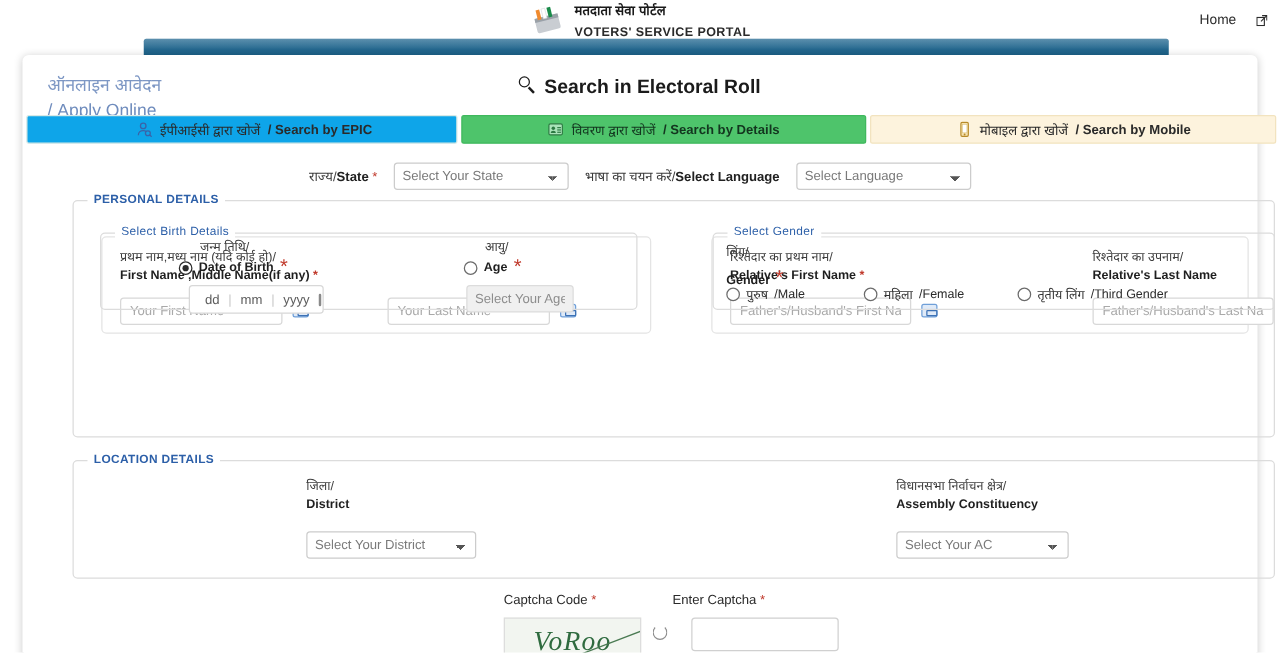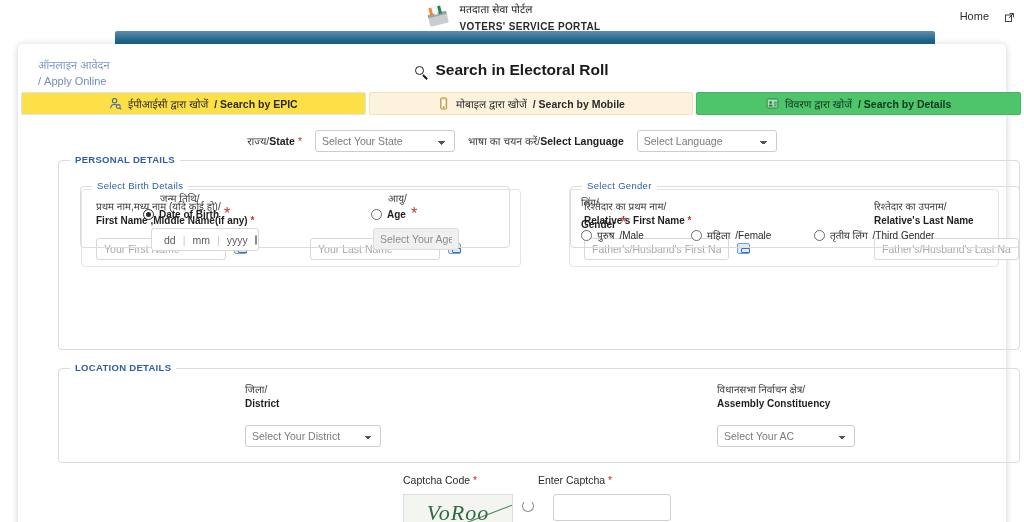--- a/index.html
+++ b/index.html
@@ -14,21 +14,21 @@
 
   
   .site-header {
     position: absolute; left: 0; top: 0; width: 1024px; height: 33px;
     background: #ffffff;
     display: flex; align-items: center; justify-content: center;
   }
   .brand { display: flex; align-items: center; gap: 9px; }
   .brand-logo { width: 27px; height: 25px; position: relative; }
   .brand-text { line-height: 1.05; text-align: left; }
-  .brand-hi { font-size: 10.5px; color: #1a1a1a; font-weight: 400; letter-spacing: .1px;}
+  .brand-hi { font-size: 10.5px; color: #1a1a1a; font-weight: 700; letter-spacing: .1px;}
   .brand-en { font-size: 10px; color: #2a2a2a; font-weight: 700; letter-spacing: .35px; }
   .home-link {
     position: absolute; right: 10px; top: 10px;
     font-size: 11px; color: #2b2b2b; font-weight: 400;
     display: flex; align-items: center; gap: 16px;
     cursor: pointer;
   }
   .ext-icon { display: inline-block; width: 9px; height: 9px; position: relative; }
 
   
@@ -45,29 +45,29 @@
   
   .card {
     position: absolute; left: 18px; top: 44px; width: 988px; height: 520px;
     background: #ffffff;
     border-radius: 5px;
     box-shadow: 0 1px 7px rgba(0,0,0,0.20);
   }
 
   .apply-online {
     position: absolute; left: 20px; top: 14px;
-    font-size: 11px; color: #7d97c4; line-height: 1.45;
+    font-size: 14px; color: #7d97c4; line-height: 1.45;
   }
   .apply-online .l2 { color: #6f8cbd; }
 
   .page-title {
     position: absolute; left: 0; top: 17px; width: 100%;
     text-align: center;
     font-size: 15.5px; font-weight: 700; color: #1b1b1b;
-    display: flex; align-items: flex-end; justify-content: center; gap: 7px;
+    display: flex; align-items: flex-start; justify-content: center; gap: 7px;
   }
   .search-glyph { display:inline-block; width:13px; height:13px; position:relative; }
   .search-glyph i {
     position:absolute; left:0; top:0; width:9px; height:9px;
     border:1.7px solid #1b1b1b; border-radius:50%;
   }
   .search-glyph b {
     position:absolute; left:8px; top:8px; width:5.5px; height:1.8px;
     background:#1b1b1b; transform:rotate(45deg); transform-origin:left center;
   }
@@ -76,21 +76,21 @@
   .tabs {
     position: absolute; left: 3px; top: 48px; width: 1000px; height: 23px;
     display: flex; gap: 3px;
   }
   .tab {
     flex: 1; height: 23px;
     display: flex; align-items: center; justify-content: center; gap: 6px;
     font-size: 10.5px; border-radius: 2px; cursor: pointer;
     border: 1px solid transparent;
   }
-  .tab-epic    { background: #fde047; border-color: #d7e9e6; color: #2a2a2a; padding-left: 20px; }
+  .tab-epic    { background: #0ea5e9; border-color: #d7e9e6; color: #2a2a2a; padding-left: 20px; }
   .tab-details { background: #4ec46b; border-color: #3fb85d; color: #13361f; font-weight: 600;}
   .tab-mobile  { background: #fdf3dd; border-color: #f2e3bf; color: #2a2a2a; }
   .tab .hi { font-weight: 400; }
   .tab .en { font-weight: 700; }
 
   .tabicon { width: 13px; height: 13px; position: relative; flex: none; }
 
   
   .toprow {
     position: absolute; left: 0; top: 86px; width: 100%;
@@ -291,46 +291,46 @@
           <circle cx="6" cy="4" r="2.4" fill="none" stroke="#3a63a8" stroke-width="1.1"></circle>
           <path d="M1.8 12c0-2.4 1.9-4 4.2-4 1 0 1.9.3 2.6.8" fill="none" stroke="#3a63a8" stroke-width="1.1"></path>
           <circle cx="10" cy="10.3" r="2.1" fill="none" stroke="#3a63a8" stroke-width="1.1"></circle>
           <path d="M11.6 11.9 L13.3 13.4" stroke="#3a63a8" stroke-width="1.1"></path>
         </svg>
       </span>
       <span class="hi">ईपीआईसी द्वारा खोजें</span>
       <span class="en">/ Search by EPIC</span>
     </div>
 
-    <div class="tab tab-mobile">
-      <span class="tabicon">
-        <svg width="13" height="13" viewBox="0 0 14 14" aria-hidden="true">
-          <rect x="4" y="1" width="6.4" height="12" rx="1.1" fill="#f6e2b0" stroke="#b78a28" stroke-width="1"></rect>
-          <rect x="5.2" y="2.6" width="4" height="7.4" fill="#ffffff" stroke="#d9bd74" stroke-width=".5"></rect>
-          <circle cx="7.2" cy="11.4" r=".8" fill="#b78a28"></circle>
-        </svg>
-      </span>
-      <span class="hi">मोबाइल द्वारा खोजें</span>
-      <span class="en">/ Search by Mobile</span>
-    </div>
-
     <div class="tab tab-details">
       <span class="tabicon">
         <svg width="13" height="13" viewBox="0 0 14 14" aria-hidden="true">
           <rect x="1.2" y="2.2" width="11.6" height="9.6" rx="1.3" fill="#a9e3b8" stroke="#2c7a42" stroke-width="1"></rect>
           <circle cx="5" cy="6" r="1.5" fill="#2c7a42"></circle>
           <path d="M2.8 10.2c0-1.3 1-2 2.2-2s2.2.7 2.2 2z" fill="#2c7a42"></path>
           <rect x="8.4" y="5" width="3.2" height="1" fill="#2c7a42"></rect>
           <rect x="8.4" y="7" width="3.2" height="1" fill="#2c7a42"></rect>
           <rect x="8.4" y="9" width="3.2" height="1" fill="#2c7a42"></rect>
         </svg>
       </span>
       <span class="hi">विवरण द्वारा खोजें</span>
       <span class="en">/ Search by Details</span>
     </div>
+
+    <div class="tab tab-mobile">
+      <span class="tabicon">
+        <svg width="13" height="13" viewBox="0 0 14 14" aria-hidden="true">
+          <rect x="4" y="1" width="6.4" height="12" rx="1.1" fill="#f6e2b0" stroke="#b78a28" stroke-width="1"></rect>
+          <rect x="5.2" y="2.6" width="4" height="7.4" fill="#ffffff" stroke="#d9bd74" stroke-width=".5"></rect>
+          <circle cx="7.2" cy="11.4" r=".8" fill="#b78a28"></circle>
+        </svg>
+      </span>
+      <span class="hi">मोबाइल द्वारा खोजें</span>
+      <span class="en">/ Search by Mobile</span>
+    </div>
   </div>
 
   <div class="toprow">
     <span class="lbl">
       <span class="hi">राज्य/</span><span class="en">State</span>
       <span class="req">*</span>
     </span>
     <select id="state-select">
       <option>Select Your State</option>
     </select>

